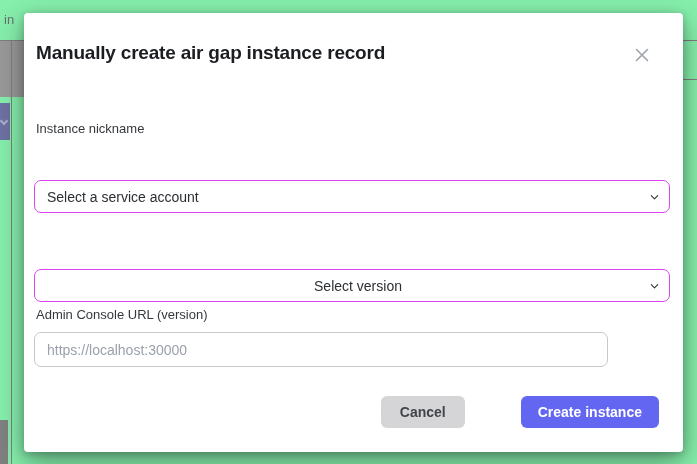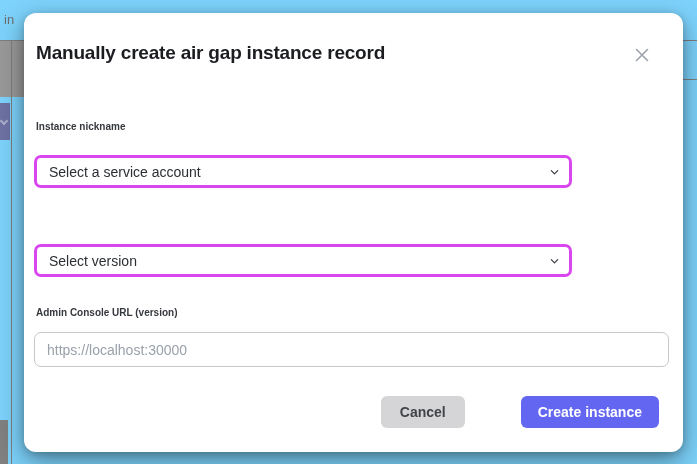--- a/index.html
+++ b/index.html
@@ -4,21 +4,21 @@
 <style>
   * { margin:0; padding:0; box-sizing:border-box; }
   html,body { width:697px; height:464px; }
   body {
     font-family:"Liberation Sans","DejaVu Sans",sans-serif;
     overflow:hidden;
   }
   .overlay {
     position:relative;
     width:697px; height:464px;
-    background:#7dd3fc;
+    background:#86efac;
     overflow:hidden;
   }
   
   .bg-text-fragment {
     position:absolute; left:4px; top:12px;
     font-size:13px; color:#6f6f6f;
   }
   .bg-topline {
     position:absolute; left:0; top:40px; width:697px; height:1px;
     background:#7e7e7e;
@@ -47,61 +47,61 @@
   .bg-right-seam {
     position:absolute; left:683px; top:79px; width:14px; height:1px;
     background:#828282;
   }
 
   
   .modal {
     position:absolute; left:24px; top:13px;
     width:659px; height:439px;
     background:#ffffff;
-    border-radius:12px;
+    border-radius:4px;
     box-shadow:0 10px 28px rgba(0,0,0,.38), 0 2px 8px rgba(0,0,0,.22);
   }
   .modal-title {
     position:absolute; left:12px; top:29px;
     font-size:19px; font-weight:700; color:#1b1d21;
     letter-spacing:-0.2px;
   }
   .close-btn {
     position:absolute; left:608px; top:32px;
     width:20px; height:20px;
     display:flex; align-items:center; justify-content:center;
     background:none; border:none; cursor:pointer; padding:0;
   }
   .field-label {
     position:absolute; left:12px;
-    font-size:10px; font-weight:700; color:#35383d;
+    font-size:13px; font-weight:400; color:#35383d;
   }
   .control {
-    position:absolute; left:10px; width:538px;
-    border:3px solid #d946ef; border-radius:7px;
+    position:absolute; left:10px; width:636px;
+    border:1px solid #d946ef; border-radius:7px;
     background:#fff;
-    display:flex; align-items:center;
+    display:flex; align-items:center;margin-top:25px;
   }
   .select-box { height:33px; cursor:pointer; }
   .select-value {
     padding-left:12px;
     font-size:14px; color:#2b2e33;
   }
   .chevron {
     position:absolute; right:9px; top:50%;
     transform:translateY(-50%);
     display:flex;
   }
   .text-input {
     height:35px;
     font-family:"Liberation Sans","DejaVu Sans",sans-serif;
     font-size:14px; color:#2b2e33;
     padding:4px 12px;
     border:1px solid #c5c8cc; border-radius:7px;
-    outline:none; width:635px;
+    outline:none; width:574px;
     position:absolute; left:10px;
   }
   .text-input::placeholder { color:#9aa1aa; opacity:1; }
   .footer {
     position:absolute; right:24px; top:383px;
     display:flex; gap:12px;
   }
   .btn {
     height:32px; border:none; border-radius:6px;
     font-family:"Liberation Sans","DejaVu Sans",sans-serif;
@@ -142,21 +142,21 @@
     <label class="field-label" style="top:108px;">Instance nickname</label>
     <div class="control select-box" style="top:142px;">
       <span class="select-value">Select a service account</span>
       <span class="chevron">
         <svg width="11" height="11" viewBox="0 0 24 24">
           <polyline points="5 9 12 16 19 9" fill="none" stroke="#303338" stroke-width="2.4" stroke-linecap="round" stroke-linejoin="round"></polyline>
         </svg>
       </span>
     </div>
 
-    <div class="control select-box" style="top:231px;">
+    <div class="control select-box" style="top:231px;justify-content:center;">
       <span class="select-value">Select version</span>
       <span class="chevron">
         <svg width="11" height="11" viewBox="0 0 24 24">
           <polyline points="5 9 12 16 19 9" fill="none" stroke="#303338" stroke-width="2.4" stroke-linecap="round" stroke-linejoin="round"></polyline>
         </svg>
       </span>
     </div>
 
     <label class="field-label" style="top:294px;">Admin Console URL (version)</label>
     <input class="text-input" style="top: 319px;" type="text" placeholder="https://localhost:30000">

